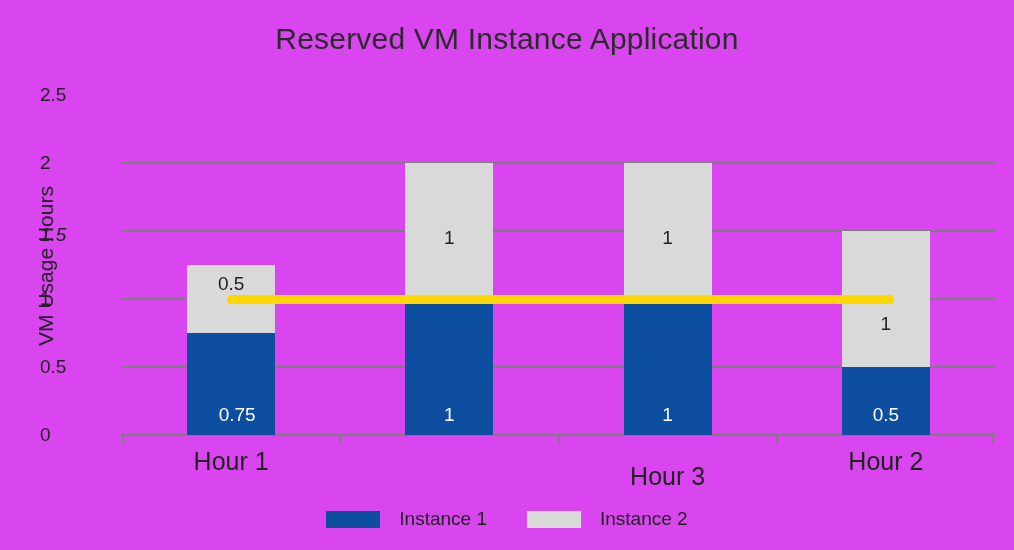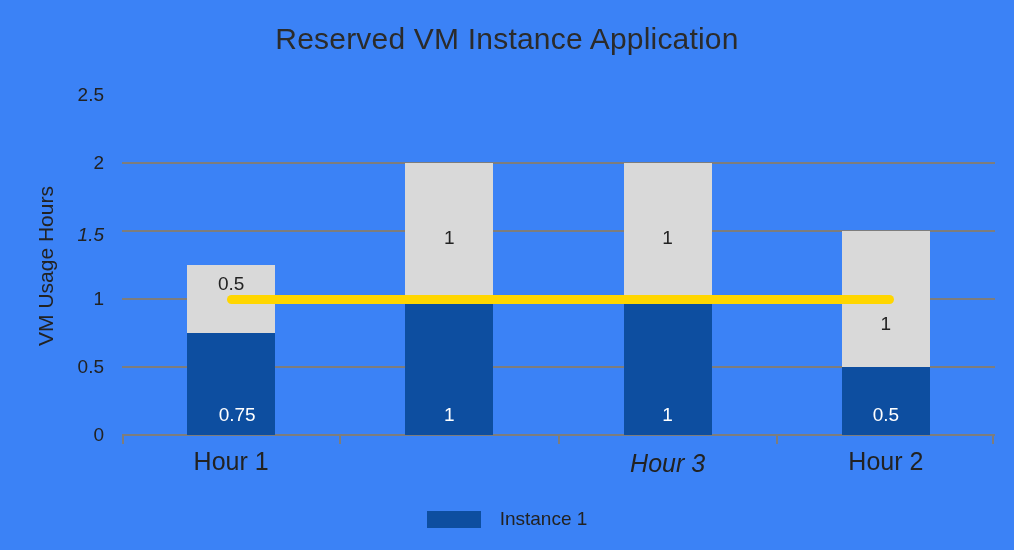--- a/index.html
+++ b/index.html
@@ -1,21 +1,21 @@
 <!DOCTYPE html>
 <html><head>
 <meta charset="utf-8">
 <style>
   html, body { margin: 0; padding: 0; background: #ffffff; }
   * { box-sizing: border-box; }
   #page {
     position: relative;
     width: 1014px;
     height: 550px;
-    background: #3b82f6;
+    background: #d946ef;
     font-family: "Liberation Sans", sans-serif;
     color: #222222;
     overflow: hidden;
   }
   #chart-title {
     position: absolute;
     top: 22px;
     left: 0;
     width: 100%;
     text-align: center;
@@ -73,21 +73,20 @@
   .ref-line {
     position: absolute;
     height: 9px;
     border-radius: 5px;
     z-index: 5;
   }
   .y-tick-label {
     position: absolute;
     width: 64px;
     left: 40px;
-    text-align: right;
     font-size: 19px;
     line-height: 22px;
     color: #222222;
   }
   .x-cat-label {
     position: absolute;
     text-align: center;
     font-size: 25px;
     line-height: 22px;
     color: #222222;
@@ -151,27 +150,31 @@
       <div class="bar-segment" style="left: 501.625px; top: 204px; width: 88px; height: 136px; background: rgb(13, 78, 160);"></div>
       <div class="bar-value-label" style="left: 501.625px; top: 309px; width: 88px; color: rgb(255, 255, 255);">1</div>
       <div class="bar-segment" style="left: 501.625px; top: 68px; width: 88px; height: 136px; background: rgb(217, 217, 217);"></div>
       <div class="bar-value-label" style="left: 501.625px; top: 132px; width: 88px; color: rgb(34, 34, 34);">1</div>
       <div class="bar-segment" style="left: 719.875px; top: 272px; width: 88px; height: 68px; background: rgb(13, 78, 160);"></div>
       <div class="bar-value-label" style="left: 719.875px; top: 309px; width: 88px; color: rgb(255, 255, 255);">0.5</div>
       <div class="bar-segment" style="left: 719.875px; top: 136px; width: 88px; height: 136px; background: rgb(217, 217, 217);"></div>
       <div class="bar-value-label" style="left: 719.875px; top: 218px; width: 88px; color: rgb(34, 34, 34);">1</div>
       <div class="ref-line" style="left: 105.125px; width: 666.75px; top: 200px; background: rgb(255, 214, 0);"></div>
       <div class="x-cat-label" style="left: 0px; top: 355px; width: 218.25px;">Hour 1</div>
-      <div class="x-cat-label" style="left: 436.5px; top: 357px; width: 218.25px; font-style: italic;">Hour 3</div>
+      <div class="x-cat-label" style="left: 436.5px; top: 370px; width: 218.25px;">Hour 3</div>
       <div class="x-cat-label" style="left: 654.75px; top: 355px; width: 218.25px;">Hour 2</div>
     </div>
   <div id="legend">
     <div class="legend-item">
       <span class="legend-swatch" style="background: rgb(13, 78, 160);"></span>
       <span class="legend-label">Instance 1</span>
+    </div>
+    <div class="legend-item">
+      <span class="legend-swatch" style="background: rgb(217, 217, 217);"></span>
+      <span class="legend-label">Instance 2</span>
     </div>
   </div>
 <div class="y-tick-label" style="top: 424px;">0</div>
     <div class="y-tick-label" style="top: 356px;">0.5</div>
     <div class="y-tick-label" style="top: 288px;">1</div>
     <div class="y-tick-label" style="top: 224px; font-style: italic;">1.5</div>
     <div class="y-tick-label" style="top: 152px;">2</div>
     <div class="y-tick-label" style="top: 84px;">2.5</div>
   </div>
 

